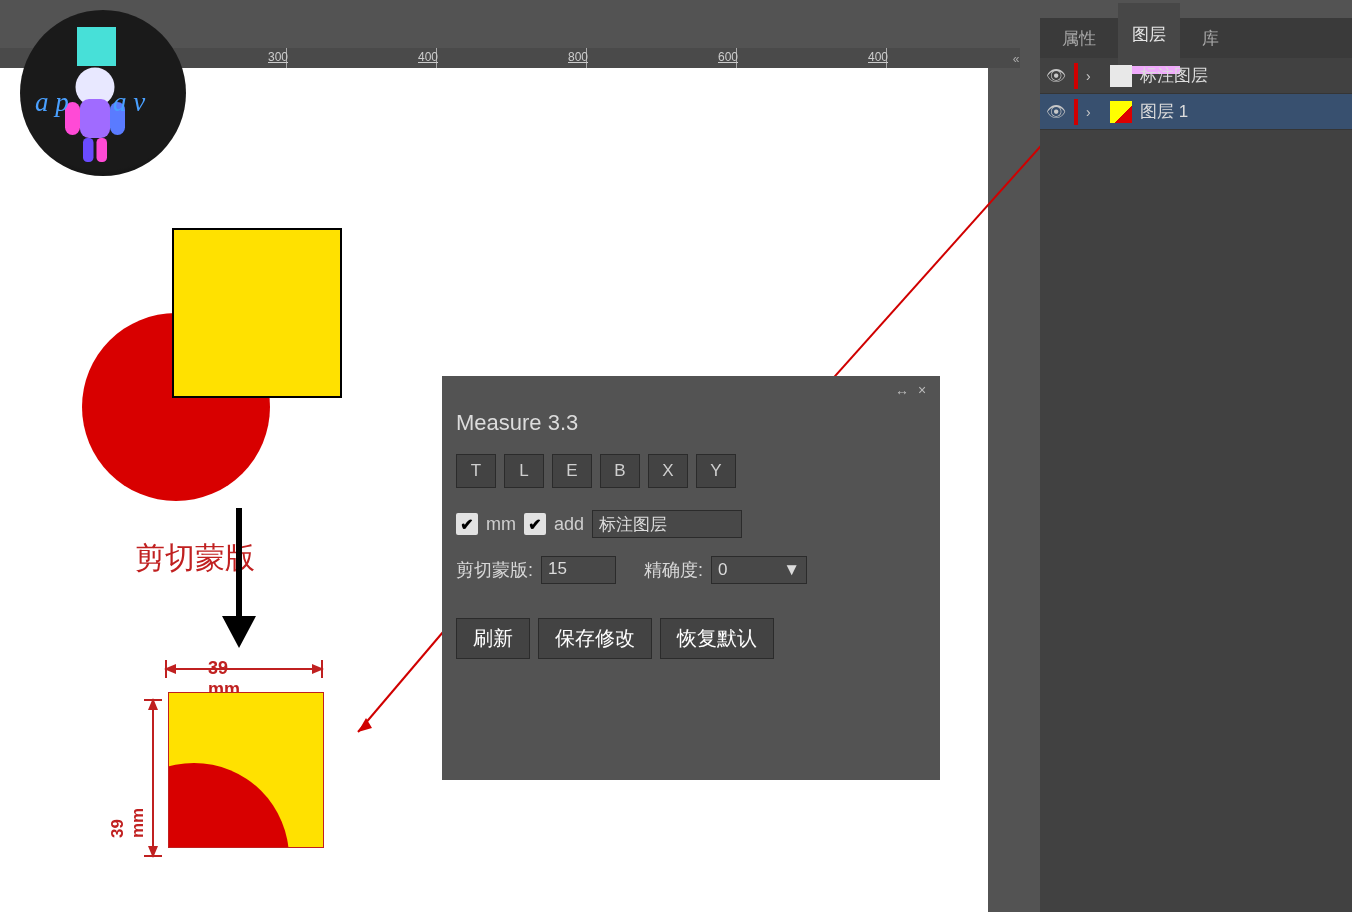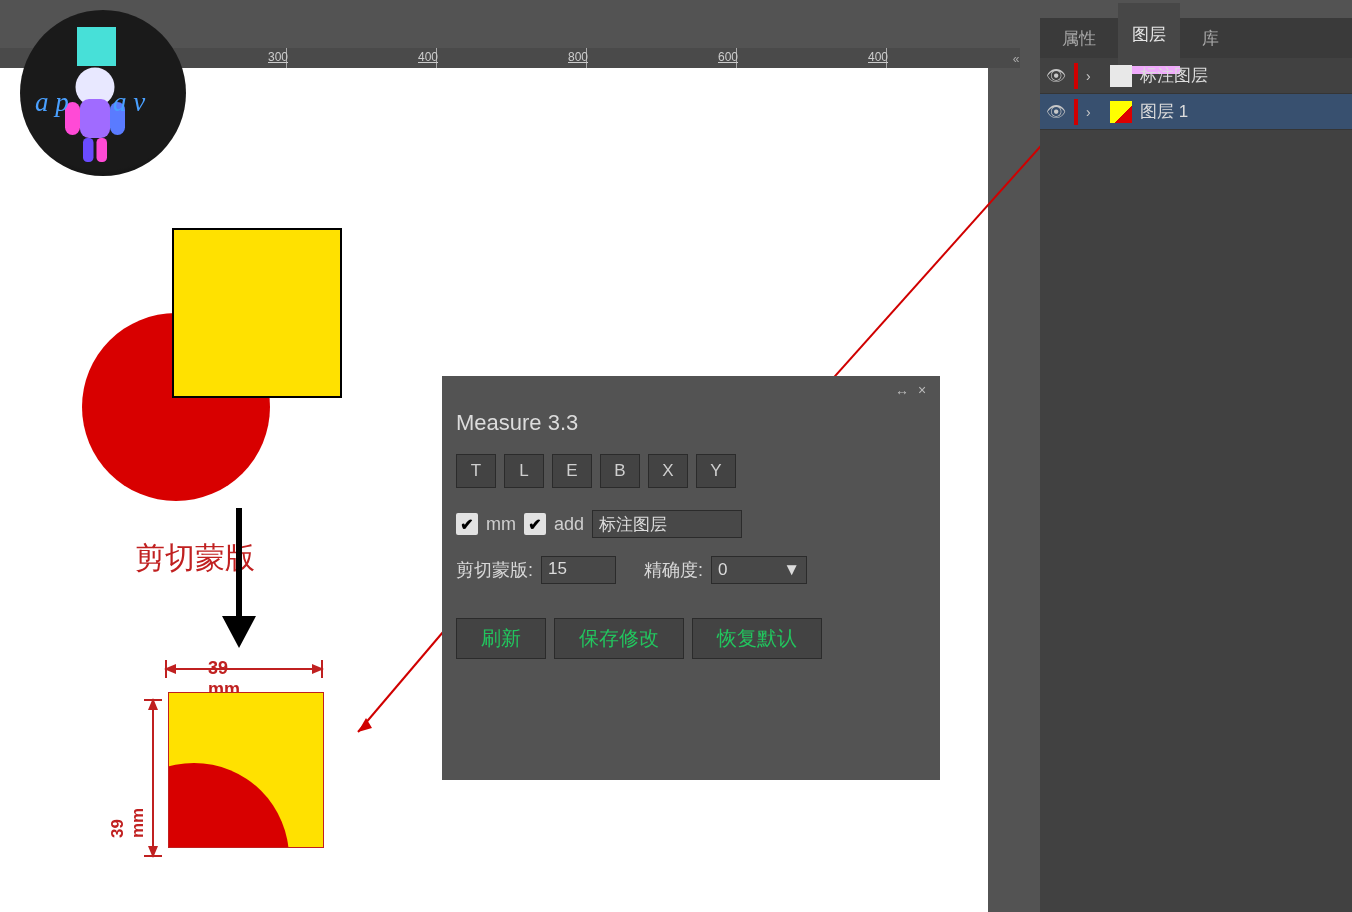--- a/index.html
+++ b/index.html
@@ -140,23 +140,23 @@
     color: #dcdcdc; padding: 2px 6px; font-size: 17px;
   }
   .panel .field-layer { width: 150px; }
   .panel .field-num   { width: 75px; }
   .panel .select {
     display: flex; align-items: center; justify-content: space-between;
     height: 28px; background: #484848; border: 1px solid #2b2b2b;
     color: #dcdcdc; width: 96px; padding: 0 6px; font-size: 17px;
   }
   .panel .action-btn {
-    padding: 6px 24px; font-size: 20px;
+    padding: 6px 16px; font-size: 20px;
     background: #434343; border: 1px solid #2b2b2b;
-    color: #22c55e; cursor: pointer;
+    color: #ffffff; cursor: pointer;
   }
 
   
   .sidepanel {
     position: absolute;
     top: 18px; left: 1040px;
     width: 312px; height: 894px;
     background: #414141;
     color: #ccc;
     font-size: 17px;

